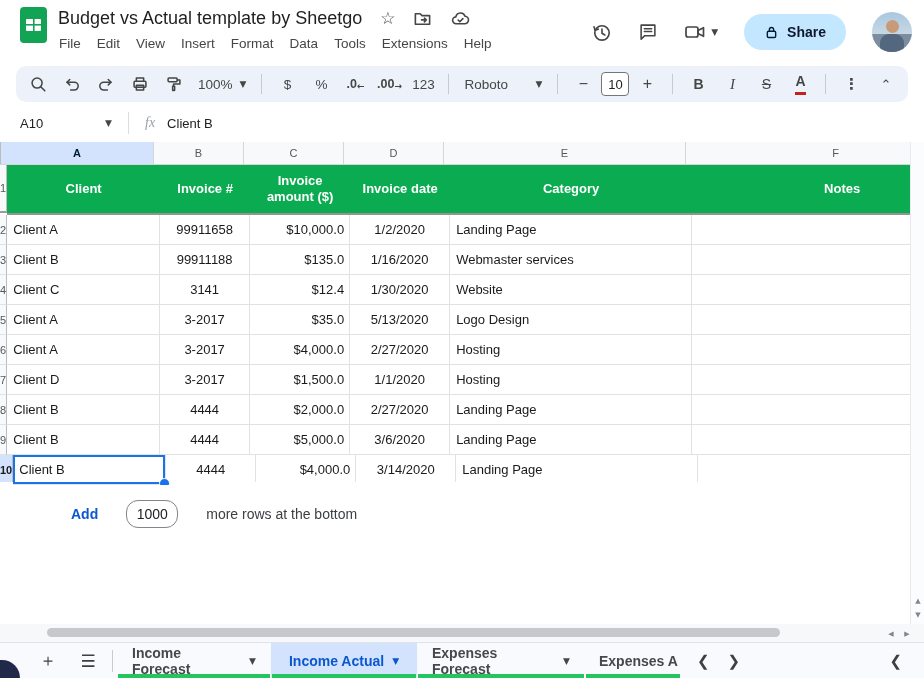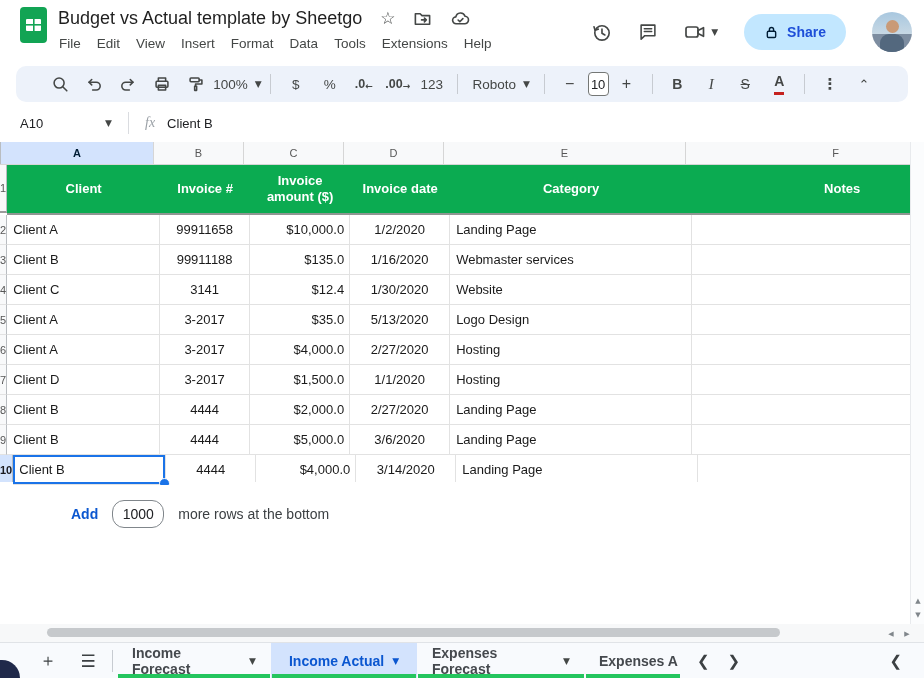--- a/index.html
+++ b/index.html
@@ -23,30 +23,30 @@
         background-size:1.6px 100%,100% 1.6px;background-position:center center;background-repeat:no-repeat;}
   #title-block{left:58px;top:8px;}
   #title-row{display:flex;align-items:center;gap:18px;}
   #doc-title{font-size:18px;color:#1f1f1f;white-space:nowrap;}
   .title-ico{color:var(--muted);font-family:"DejaVu Sans",sans-serif;font-size:17px;line-height:1;}
   #menubar{display:flex;margin-top:4px;margin-left:-7px;}
   .menu-item{font-size:13.5px;color:var(--muted);padding:3px 8px;border-radius:4px;cursor:default;}
   #tb-right{right:12px;top:0;height:64px;display:flex;align-items:center;gap:24px;}
   .camera-group{display:flex;align-items:center;gap:4px;}
   .dd-arrow{font-family:"DejaVu Sans",sans-serif;font-size:9px;color:var(--muted);}
-  #share-btn{display:flex;align-items:center;gap:8px;background:var(--sharebg);color:#1d4ed8;
+  #share-btn{display:flex;align-items:center;gap:8px;background:var(--sharebg);color:#0f172a;
              border-radius:18px;height:36px;padding:0 20px;font-size:14px;font-weight:bold;margin:0 2px;}
   #avatar{width:40px;height:40px;border-radius:50%;overflow:hidden;
           background:linear-gradient(180deg,#a8c7df 0%,#c7d8e4 55%,#7d8da0 55%);}
   #avatar .head{width:13px;height:13px;background:#c99a77;border-radius:50%;margin:8px auto 1px;}
   #avatar .body{width:24px;height:18px;background:#53687e;border-radius:9px 9px 0 0;margin:0 auto;}
 
   
   #toolbar{left:16px;top:66px;width:892px;height:36px;background:#edf2fa;border-radius:10px;
-           display:flex;align-items:center;padding:0 28px;box-sizing:border-box;gap:2px;}
+           display:flex;align-items:center;padding:0 6px;box-sizing:border-box;gap:2px;}
   .tbtn{min-width:26px;height:26px;display:flex;align-items:center;justify-content:center;
         border-radius:4px;color:var(--muted);font-size:13px;padding:0 3px;}
   .tb-divider{width:1px;height:20px;background:#c7cbd1;margin:0 7px;}
   .tb-label{font-size:13.5px;color:var(--muted);}
   #zoom-select,#font-select{display:flex;align-items:center;gap:7px;padding:0 6px;height:26px;border-radius:4px;}
   #font-size-box{width:26px;height:22px;border:1px solid #747775;border-radius:4px;background:#fff;
                  display:flex;align-items:center;justify-content:center;font-size:13px;color:var(--ink);}
   .dec-ico{position:relative;font-size:12.5px;font-weight:bold;color:var(--muted);}
   .dec-ico sub{font-family:"DejaVu Sans",sans-serif;font-size:9px;position:relative;top:2px;}
   #bold-btn{font-weight:bold;font-size:14px;}
@@ -84,21 +84,21 @@
   .cell{box-sizing:border-box;border-right:1px solid var(--grid);border-bottom:1px solid var(--grid);
         display:flex;align-items:center;font-size:13px;color:#1a1a1a;padding:0 6px;position:relative;
         white-space:nowrap;overflow:hidden;}
   .cell.ac{justify-content:center;}
   .cell.ar{justify-content:flex-end;padding-right:5px;}
   .cell.sel{box-shadow:inset 0 0 0 2px var(--selblue);z-index:2;overflow:visible;}
   .fill-handle{position:absolute;right:-5px;bottom:-5px;width:9px;height:9px;border-radius:50%;
                background:var(--selblue);border:1px solid #fff;z-index:3;}
 
   
-  #add-rows{left:0;top:482px;width:910px;height:64px;display:flex;align-items:center;padding-left:71px;box-sizing:border-box;gap:14px;background:#fff;}
+  #add-rows{left:0;top:482px;width:910px;height:64px;display:flex;align-items:center;padding-left:71px;box-sizing:border-box;gap:28px;background:#fff;}
   #add-link{color:var(--accent);font-size:14px;font-weight:bold;}
   #add-count{width:52px;height:28px;border:1px solid #80868b;border-radius:12px;text-align:center;
              font-size:14px;font-family:"Liberation Sans",sans-serif;color:var(--ink);background:#fff;box-sizing:border-box;}
   #add-suffix{font-size:14px;color:#3c4043;}
 
   
   #v-scrollbar{left:910px;top:142px;width:14px;height:482px;background:#fbfcfd;border-left:1px solid #e8eaed;box-sizing:border-box;}
   .v-arrow{position:absolute;left:0;width:14px;height:14px;display:flex;align-items:center;justify-content:center;
            font-size:7px;color:#80868b;font-family:"DejaVu Sans",sans-serif;}
   #h-scrollbar{left:0;top:624px;width:924px;height:18px;background:#f7f8f9;}

